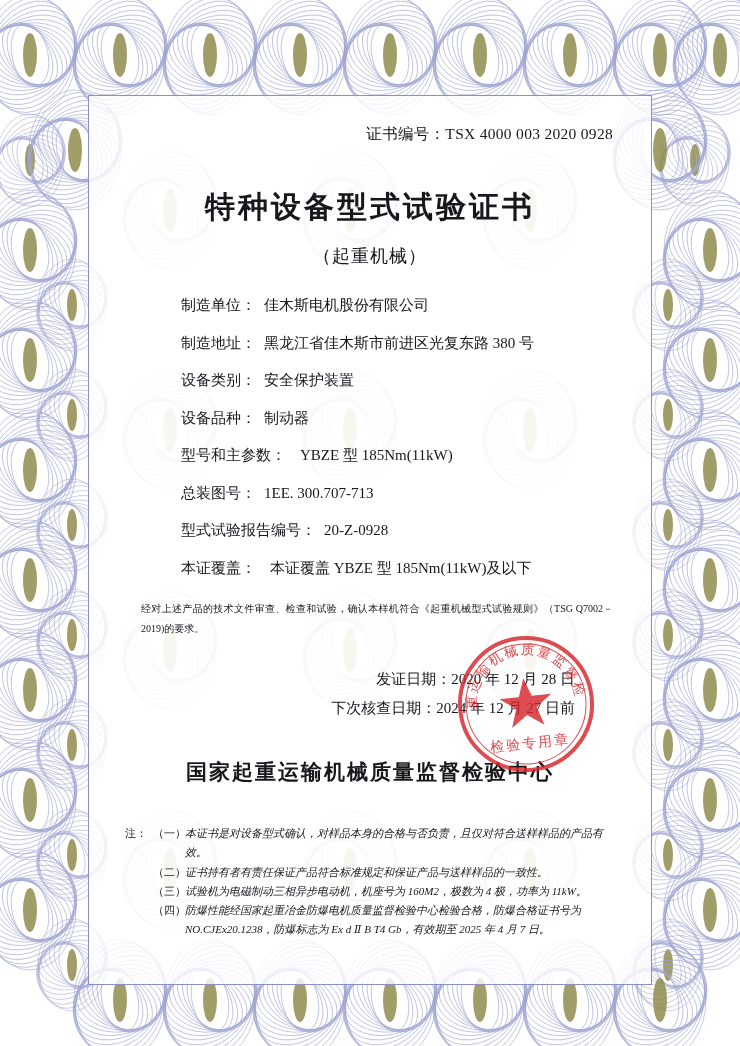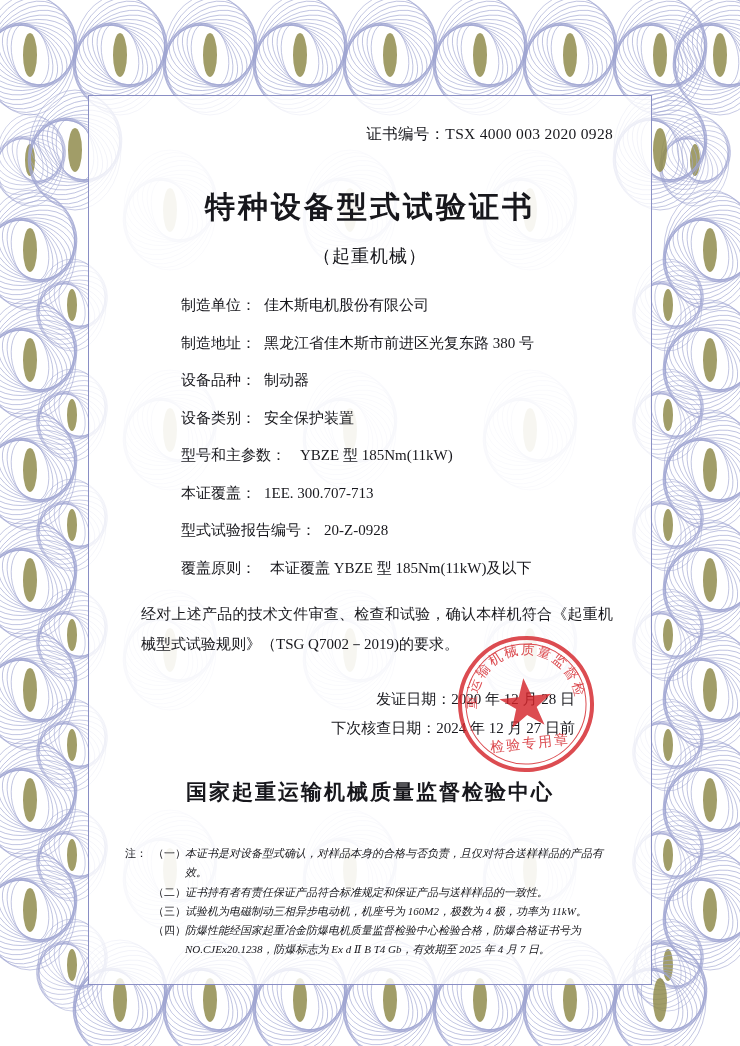--- a/index.html
+++ b/index.html
@@ -87,21 +87,21 @@
   .field-value {
     margin-left: 8px;
     white-space: nowrap;
   }
   .field-row.wide .field-value {
     margin-left: 14px;
   }
 
   .statement {
     margin-top: 20px;
-    font-size: 15px;
+    font-size: 10px;
     line-height: 2.0;
     padding-left: 22px;
     padding-right: 8px;
     text-align: justify;
   }
 
   .dates {
     margin-top: 26px;
     text-align: right;
     padding-right: 46px;
@@ -295,41 +295,41 @@
       <div class="fields">
         <div class="field-row">
           <span class="field-label">制造单位：</span>
           <span class="field-value">佳木斯电机股份有限公司</span>
         </div>
         <div class="field-row">
           <span class="field-label">制造地址：</span>
           <span class="field-value">黑龙江省佳木斯市前进区光复东路 380 号</span>
         </div>
         <div class="field-row">
+          <span class="field-label">设备类别：</span>
+          <span class="field-value">安全保护装置</span>
+        </div>
+        <div class="field-row">
           <span class="field-label">设备品种：</span>
           <span class="field-value">制动器</span>
-        </div>
-        <div class="field-row">
-          <span class="field-label">设备类别：</span>
-          <span class="field-value">安全保护装置</span>
         </div>
         <div class="field-row wide">
           <span class="field-label">型号和主参数：</span>
           <span class="field-value">YBZE 型 185Nm(11kW)</span>
         </div>
         <div class="field-row">
-          <span class="field-label">本证覆盖：</span>
+          <span class="field-label">总装图号：</span>
           <span class="field-value">1EE. 300.707-713</span>
         </div>
         <div class="field-row">
           <span class="field-label">型式试验报告编号：</span>
           <span class="field-value">20-Z-0928</span>
         </div>
         <div class="field-row wide">
-          <span class="field-label">覆盖原则：</span>
+          <span class="field-label">本证覆盖：</span>
           <span class="field-value">本证覆盖 YBZE 型 185Nm(11kW)及以下</span>
         </div>
       </div>
 
       <div class="statement">经对上述产品的技术文件审查、检查和试验，确认本样机符合《起重机械型式试验规则》（TSG Q7002－2019)的要求。</div>
 
       <div class="dates">
         <div>发证日期：2020 年 12 月 28 日</div>
         <div>下次核查日期：2024 年 12 月 27 日前</div>
       </div>

